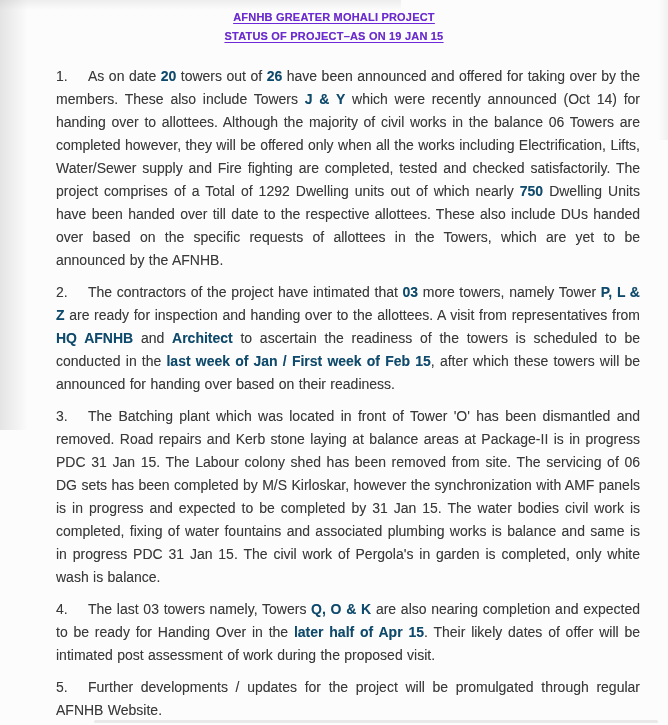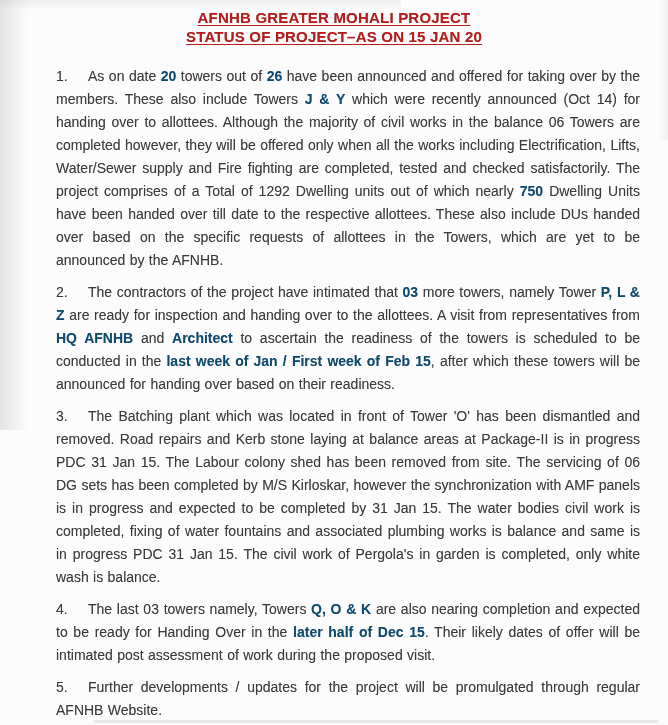--- a/index.html
+++ b/index.html
@@ -40,23 +40,23 @@
     height: 3px; border-radius: 2px;
     background: #e9e9e9;
     pointer-events: none;
   }
   .doc-header {
     padding-top: 8px;
     text-align: center;
   }
   .doc-title {
     display: inline-block;
-    font-size: 15px;
+    font-size: 11px;
     font-weight: bold;
-    color: #b91c1c;
+    color: #6d28d9;
     letter-spacing: 0.2px;
     text-shadow: 0 0 0.5px rgba(50,50,50,0.45);
   }
   .title-line {
     display: block;
     line-height: 19px;
     text-decoration: underline;
     text-underline-offset: 2px;
   }
   .doc-body {
@@ -85,24 +85,24 @@
 
 <div class="page">
   <div class="scan-shadow-left"></div>
   <div class="scan-shadow-top"></div>
   <div class="scan-shadow-right"></div>
   <div class="scan-edge-bottom"></div>
 
   <header class="doc-header">
     <h1 class="doc-title">
       <span class="title-line">AFNHB GREATER MOHALI PROJECT</span>
-      <span class="title-line">STATUS OF PROJECT–AS ON 15 JAN 20</span>
+      <span class="title-line">STATUS OF PROJECT–AS ON 19 JAN 15</span>
     </h1>
   </header>
 
   <main class="doc-body" id="doc-body">
       <p class="para"><span class="pnum">1.</span><span class="ptext"><span>As on date </span><b>20</b><span> towers out of </span><b>26</b><span> have been announced and offered for taking over by the members. These also include Towers </span><b>J &amp; Y</b><span> which were recently announced (Oct 14) for handing over to allottees. Although the majority of civil works in the balance 06 Towers are completed however, they will be offered only when all the works including Electrification, Lifts, Water/Sewer supply and Fire fighting are completed, tested and checked satisfactorily. The project comprises of a Total of 1292 Dwelling units out of which nearly </span><b>750</b><span> Dwelling Units have been handed over till date to the respective allottees. These also include DUs handed over based on the specific requests of allottees in the Towers, which are yet to be announced by the AFNHB.</span></span></p>
       <p class="para"><span class="pnum">2.</span><span class="ptext"><span>The contractors of the project have intimated that </span><b>03</b><span> more towers, namely Tower </span><b>P, L &amp; Z</b><span> are ready for inspection and handing over to the allottees. A visit from representatives from </span><b>HQ AFNHB</b><span> and </span><b>Architect</b><span> to ascertain the readiness of the towers is scheduled to be conducted in the </span><b>last week of Jan / First week of Feb 15</b><span>, after which these towers will be announced for handing over based on their readiness.</span></span></p>
       <p class="para"><span class="pnum">3.</span><span class="ptext"><span>The Batching plant which was located in front of Tower 'O' has been dismantled and removed. Road repairs and Kerb stone laying at balance areas at Package-II is in progress PDC 31 Jan 15. The Labour colony shed has been removed from site. The servicing of 06 DG sets has been completed by M/S Kirloskar, however the synchronization with AMF panels is in progress and expected to be completed by 31 Jan 15. The water bodies civil work is completed, fixing of water fountains and associated plumbing works is balance and same is in progress PDC 31 Jan 15. The civil work of Pergola's in garden is completed, only white wash is balance.</span></span></p>
-      <p class="para"><span class="pnum">4.</span><span class="ptext"><span>The last 03 towers namely, Towers </span><b>Q, O &amp; K</b><span> are also nearing completion and expected to be ready for Handing Over in the </span><b>later half of Dec 15</b><span>. Their likely dates of offer will be intimated post assessment of work during the proposed visit.</span></span></p>
+      <p class="para"><span class="pnum">4.</span><span class="ptext"><span>The last 03 towers namely, Towers </span><b>Q, O &amp; K</b><span> are also nearing completion and expected to be ready for Handing Over in the </span><b>later half of Apr 15</b><span>. Their likely dates of offer will be intimated post assessment of work during the proposed visit.</span></span></p>
       <p class="para"><span class="pnum">5.</span><span class="ptext"><span>Further developments / updates for the project will be promulgated through regular AFNHB Website.</span></span></p>
     </main>
 </div>
 
 </body></html>

